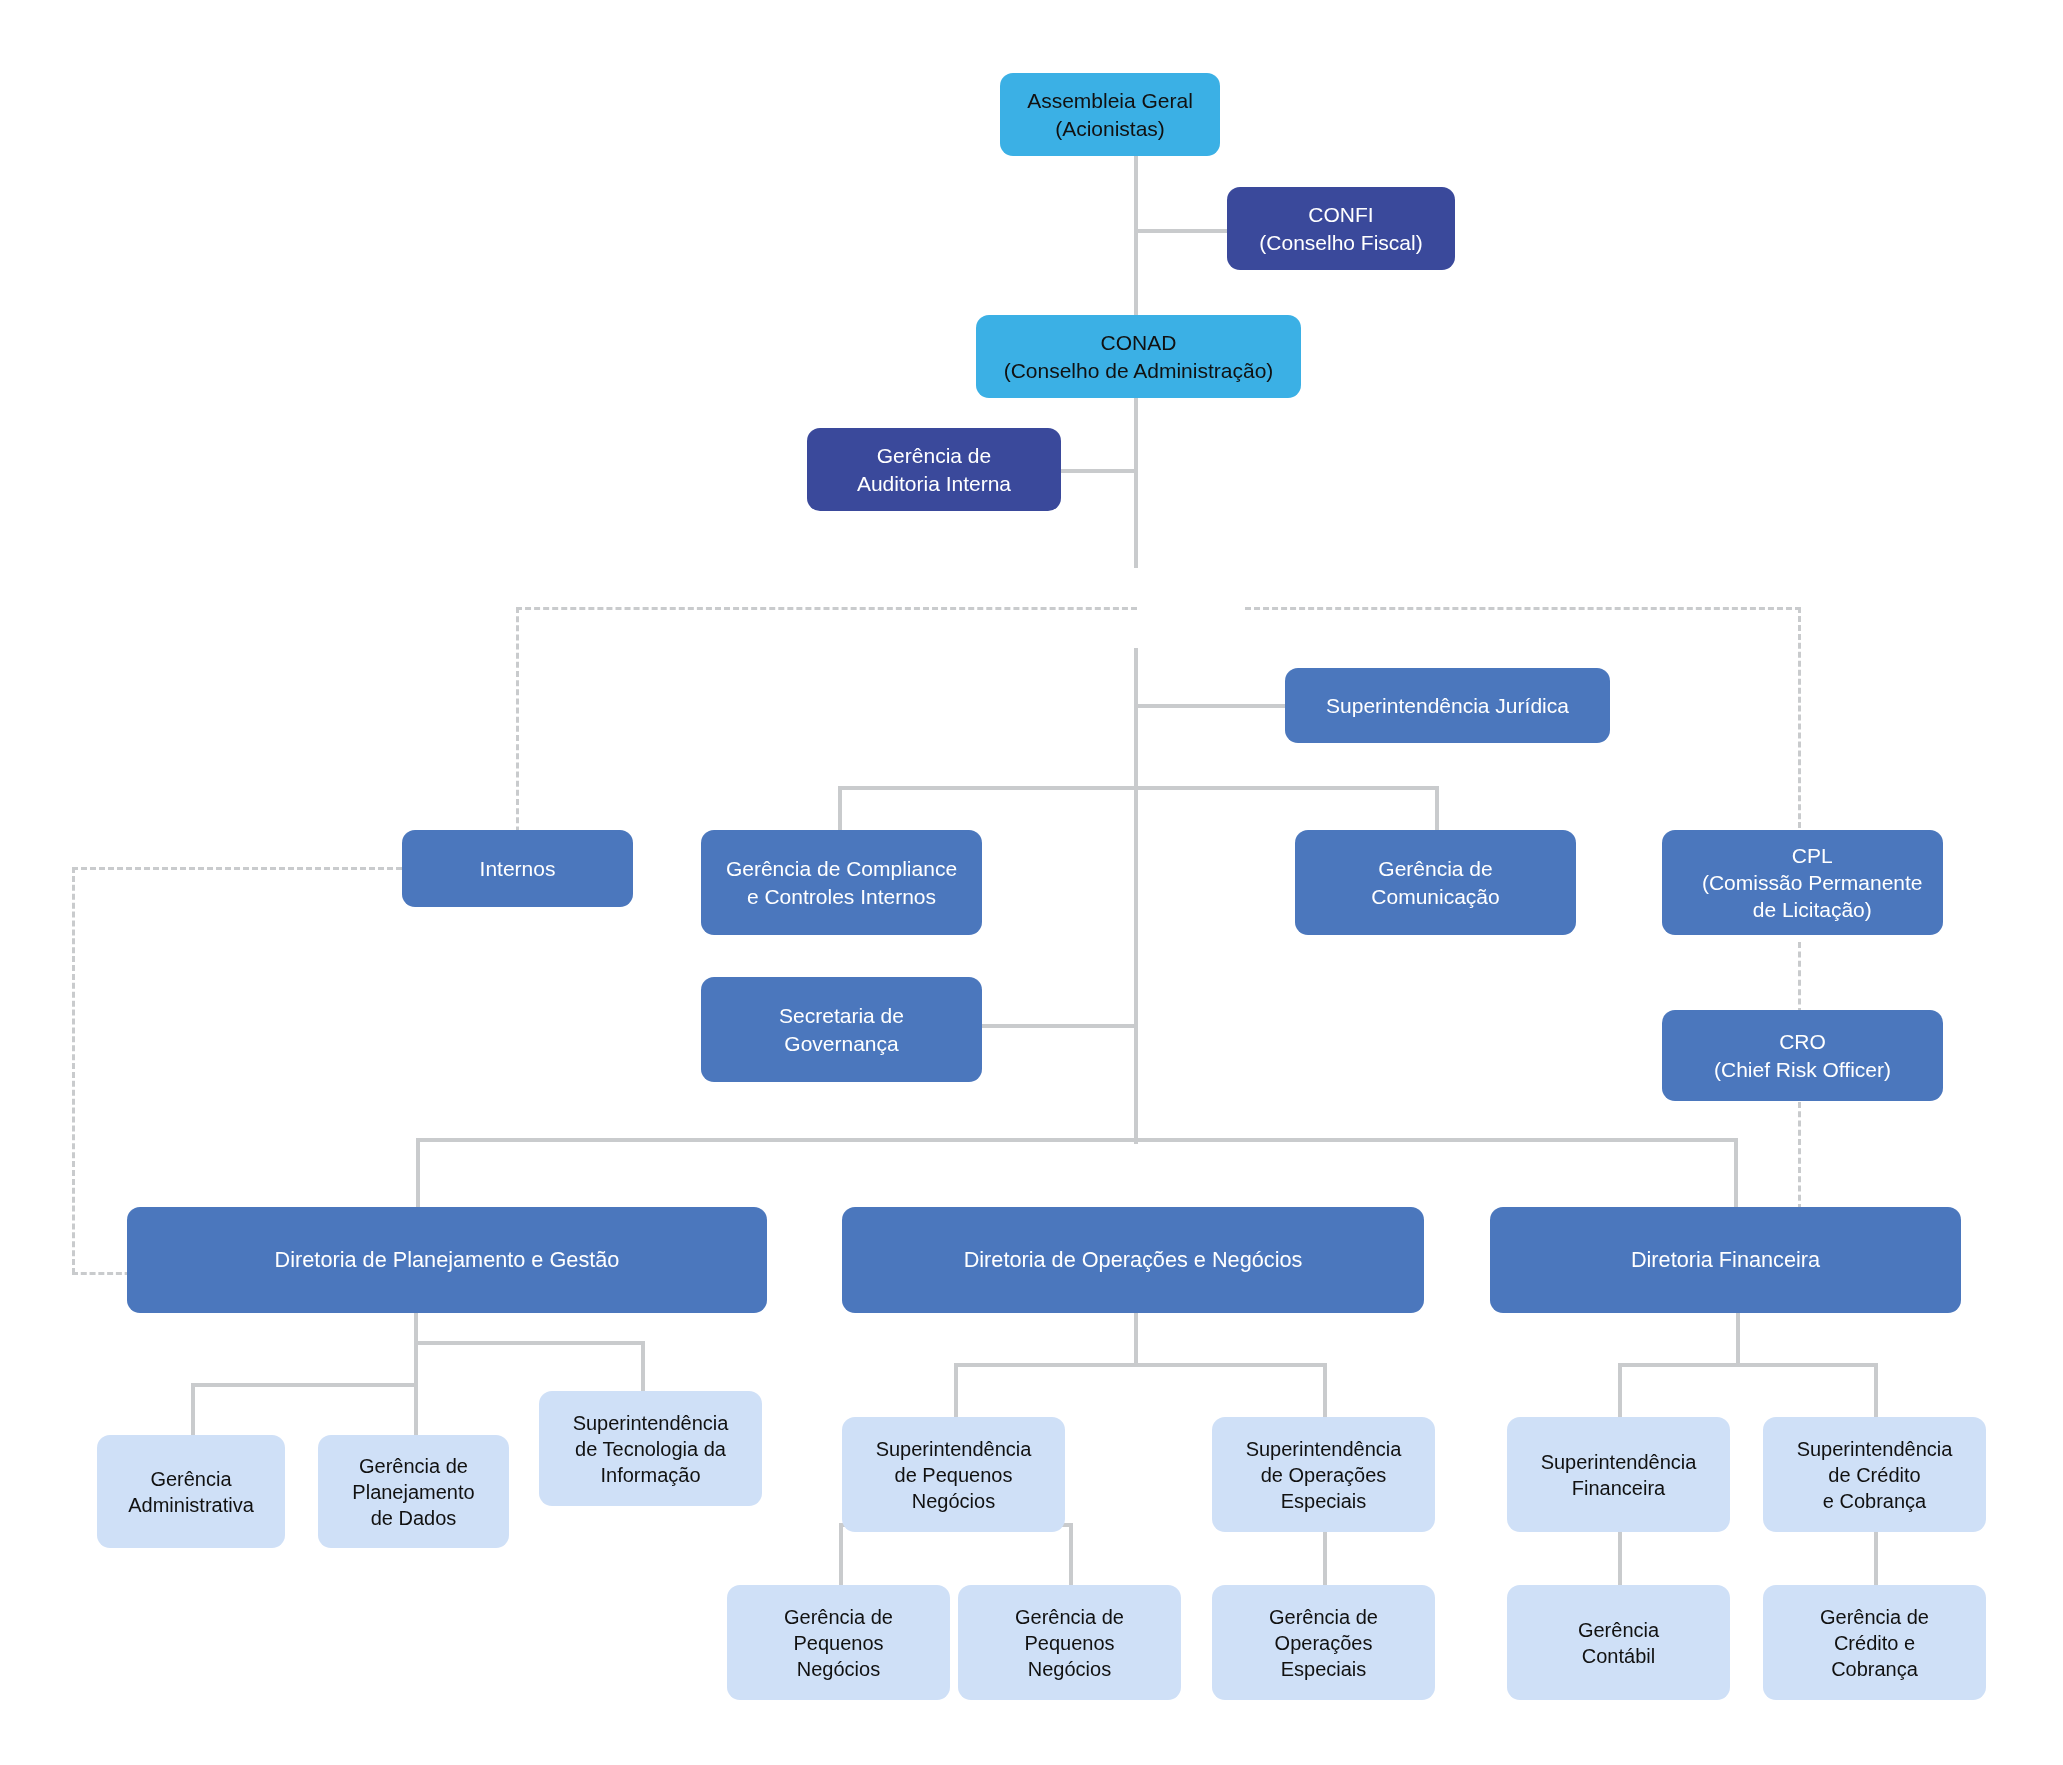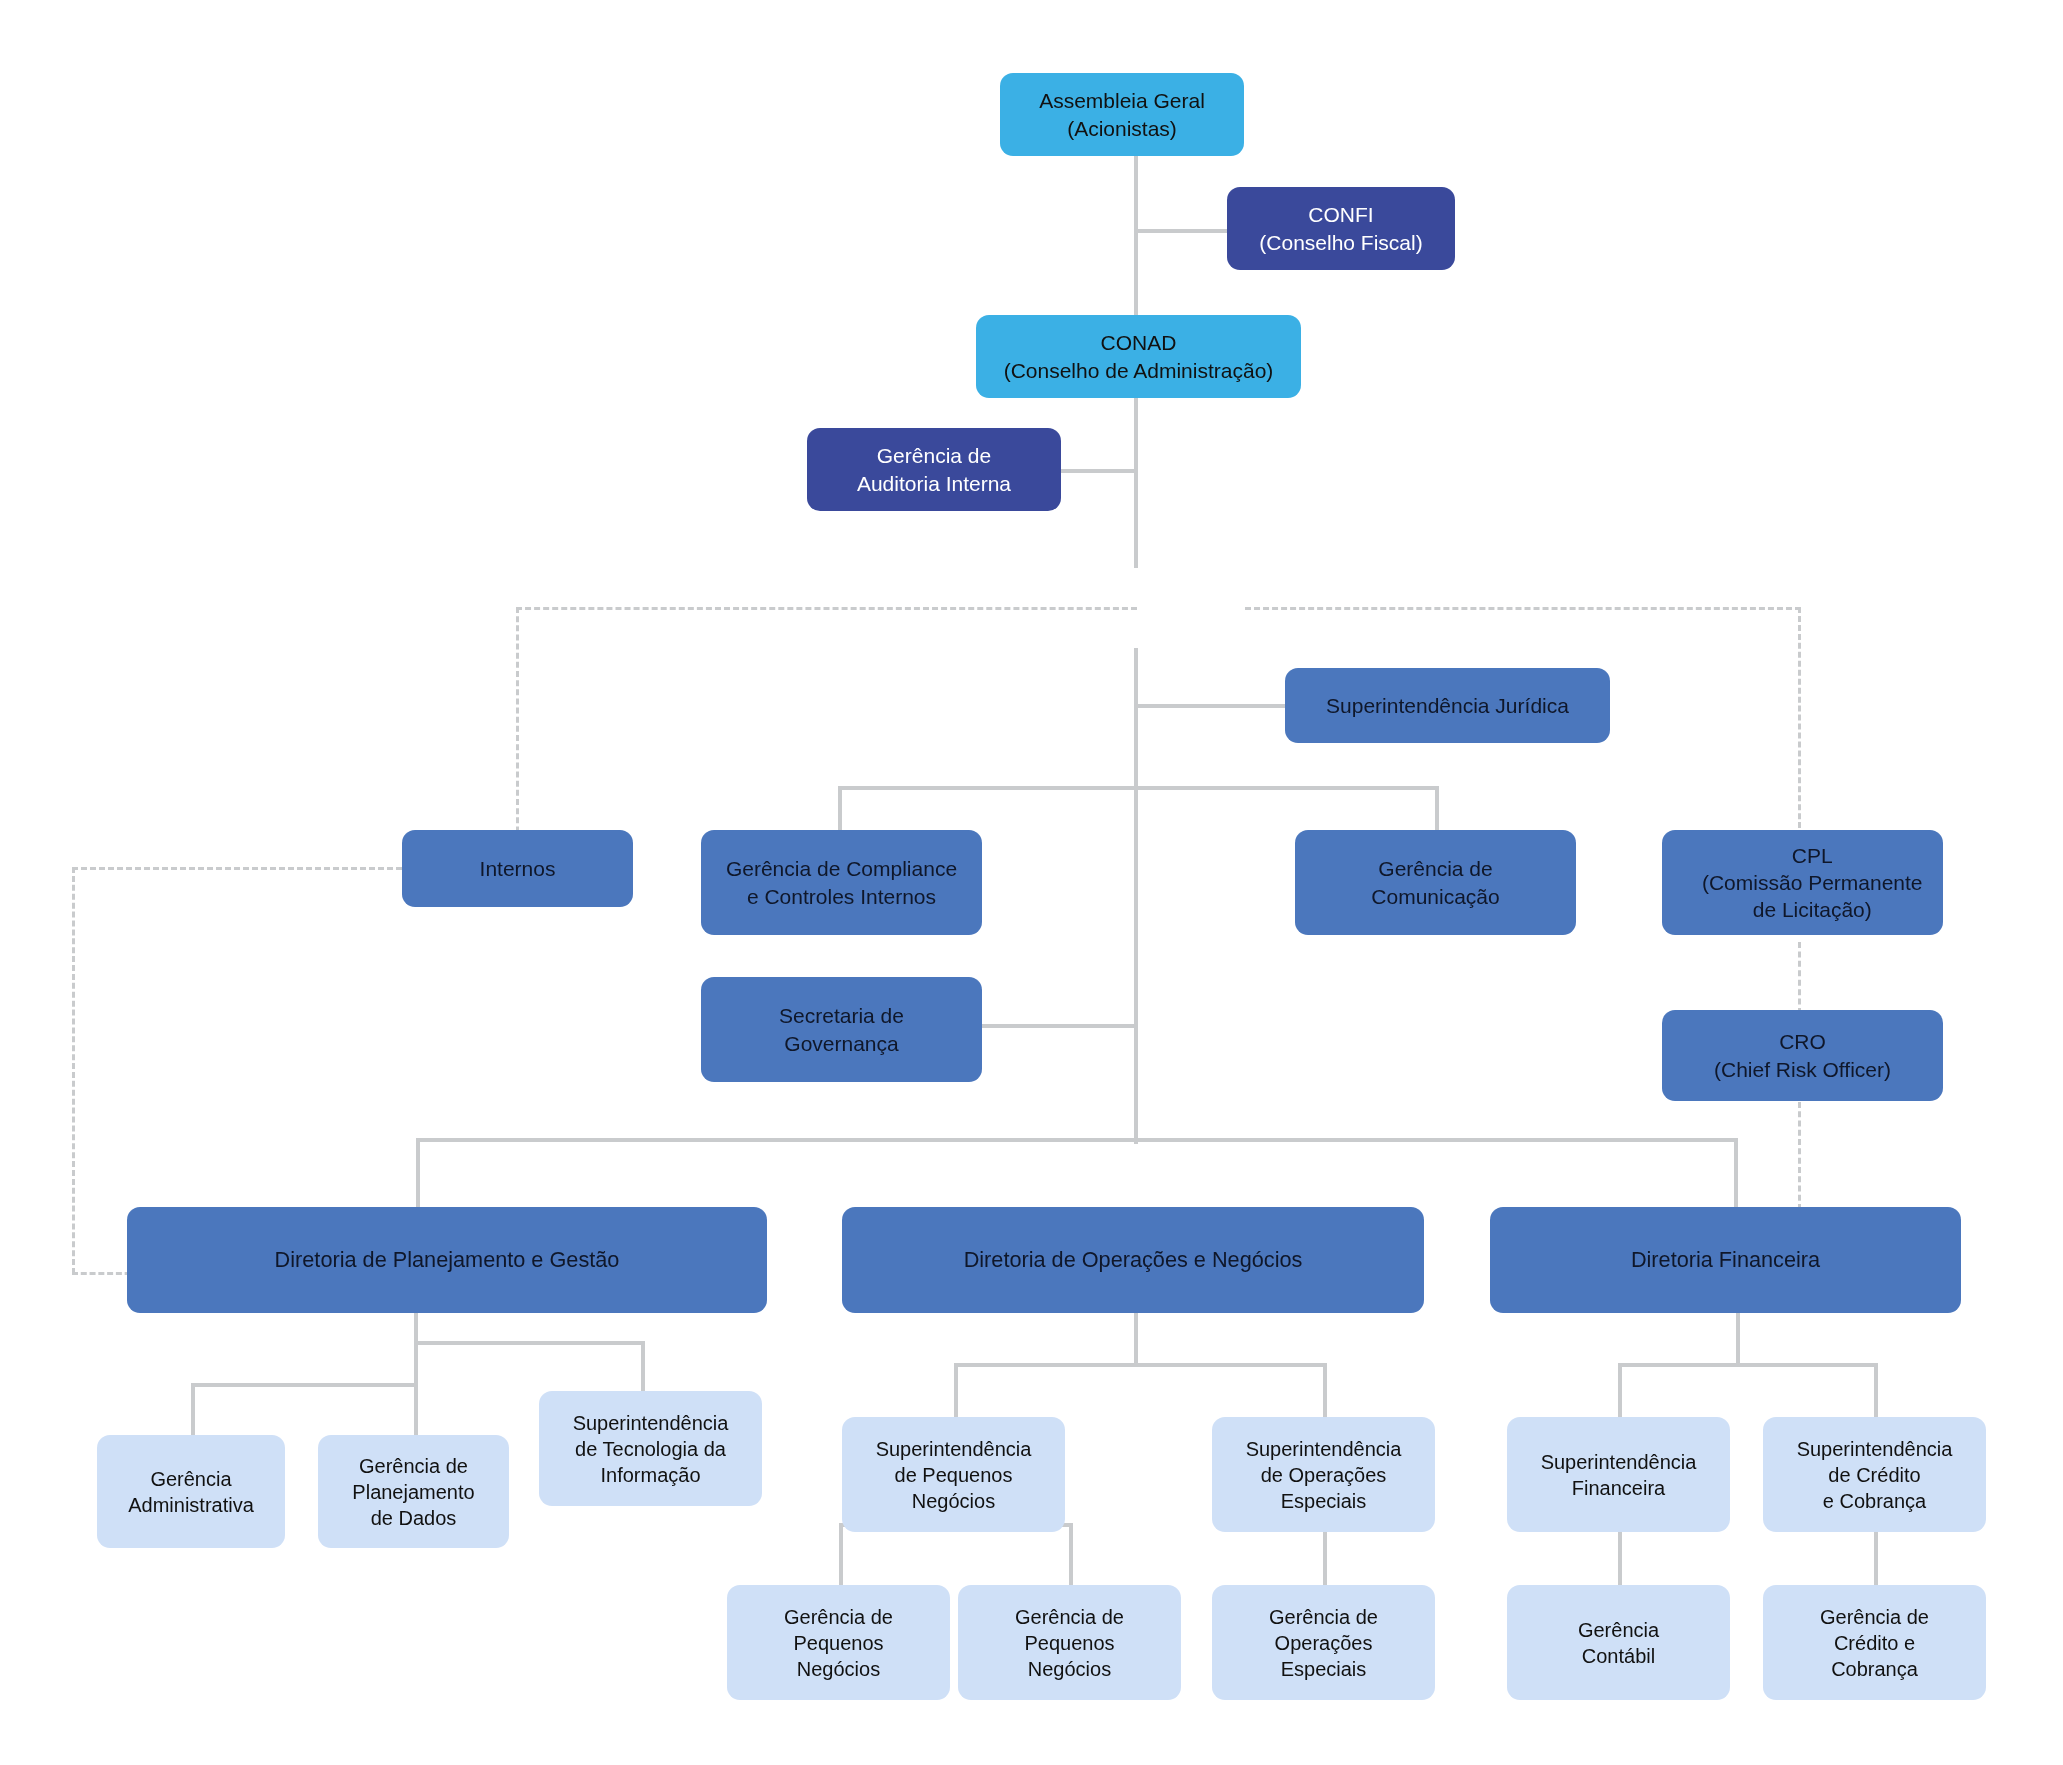--- a/index.html
+++ b/index.html
@@ -18,21 +18,21 @@
     justify-content:center;
     text-align:center;
     border-radius:13px;
     line-height:1.30;
     white-space:pre-line;
     z-index:3;
     padding:3.8px 7.5px;
   }
   .t-cyan{ background:#3bb0e5; color:#111111; }
   .t-navy{ background:#3a499b; color:#ffffff; }
-  .t-blue{ background:#4b77bd; color:#0f172a; }
+  .t-blue{ background:#4b77bd; color:#ffffff; }
   .t-pale{ background:#cfe0f7; color:#111111; }
 
   .ln{ position:absolute; background:#c9cbcd; z-index:1; }
   .lh{ height:3.8px; }
   .lv{ width:3.8px; }
 
   .dash-h{
     position:absolute; height:0; z-index:1;
     border-top:3.8px dashed #c9cbcd;
   }
@@ -99,21 +99,21 @@
   <div class="dash-v" style="left:516px;top:607px;height:262px;"></div>
   <div class="dash-h" style="left:72px;top:867px;width:330px;"></div>
   <div class="dash-v" style="left:72px;top:867px;height:407px;"></div>
   <div class="dash-h" style="left:72px;top:1272px;width:85px;"></div>
 
   <div class="dash-h" style="left:1245px;top:607px;width:556px;"></div>
   <div class="dash-v" style="left:1798px;top:607px;height:248px;"></div>
   <div class="dash-v" style="left:1798px;top:942px;height:72px;"></div>
   <div class="dash-v" style="left:1798px;top:1102px;height:108px;"></div>
 
-  <div class="node t-cyan" style="left:1000px;top:73px;width:244px;height:83px;font-size:21px;">Assembleia Geral
+  <div class="node t-cyan" style="left:1000px;top:73px;width:220px;height:83px;font-size:21px;">Assembleia Geral
 (Acionistas)</div>
 
   <div class="node t-navy" style="left:1227px;top:187px;width:228px;height:83px;font-size:21px;">CONFI
 (Conselho Fiscal)</div>
 
   <div class="node t-cyan" style="left:976px;top:315px;width:325px;height:83px;font-size:21px;">CONAD
 (Conselho de Administração)</div>
 
   <div class="node t-navy" style="left:807px;top:428px;width:254px;height:83px;font-size:21px;">Gerência de
 Auditoria Interna</div>

